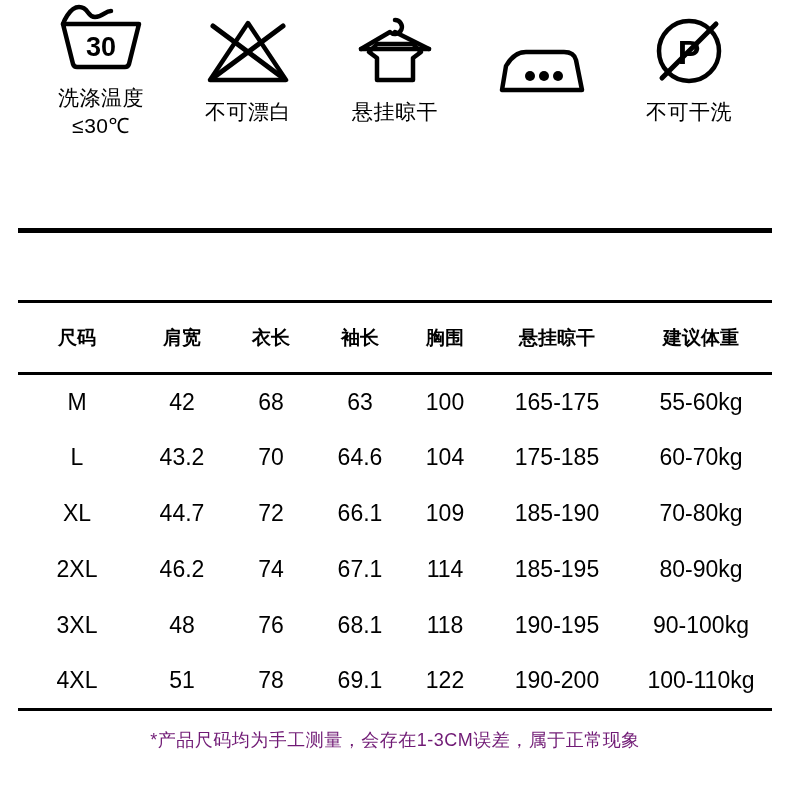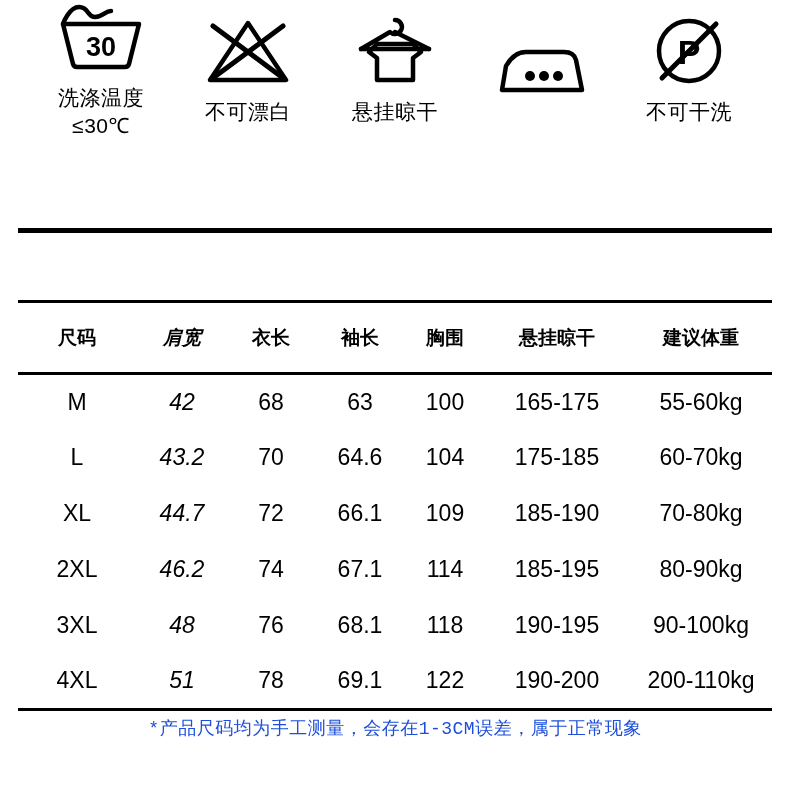--- a/index.html
+++ b/index.html
@@ -90,37 +90,36 @@
     height: 56px;
   }
   table.size-table tbody td {
     font-size: 23px;
   }
   table.size-table tbody tr:last-child td {
     border-bottom: 3px solid #000;
   }
   td.col-size, th.col-size { width: 118px; }
   td.col-size { font-size: 25px; }
-  th.col-shoulder, td.col-shoulder { width: 92px; font-style: italic; }
+  th.col-shoulder, td.col-shoulder { width: 92px; }
   th.col-length, td.col-length { width: 86px; }
   th.col-sleeve, td.col-sleeve { width: 92px; }
   th.col-bust, td.col-bust { width: 78px; }
   th.col-height, td.col-height { width: 146px; }
   th.col-weight, td.col-weight { width: 142px; }
 
   .table-note {
     position: absolute;
     left: 0;
-    top: 416px;
+    top: 428px;
     width: 754px;
     text-align: center;
     font-size: 18px;
-    color: #1d4ed8;
+    color: #701a75;
     letter-spacing: 0.5px;
-    font-family: Liberation Mono, monospace;
   }
 
   svg { display: block; }
 </style>
 </head>
 <body>
 
 <div class="care-row">
 
   <div class="care-item">
@@ -243,19 +242,19 @@
         <td class="col-height">190-195</td>
         <td class="col-weight">90-100kg</td>
       </tr>
       <tr>
         <td class="col-size">4XL</td>
         <td class="col-shoulder">51</td>
         <td class="col-length">78</td>
         <td class="col-sleeve">69.1</td>
         <td class="col-bust">122</td>
         <td class="col-height">190-200</td>
-        <td class="col-weight">200-110kg</td>
+        <td class="col-weight">100-110kg</td>
       </tr>
     </tbody>
   </table>
 
   <div class="table-note">*产品尺码均为手工测量，会存在1-3CM误差，属于正常现象</div>
 </div>
 
 </body></html>

